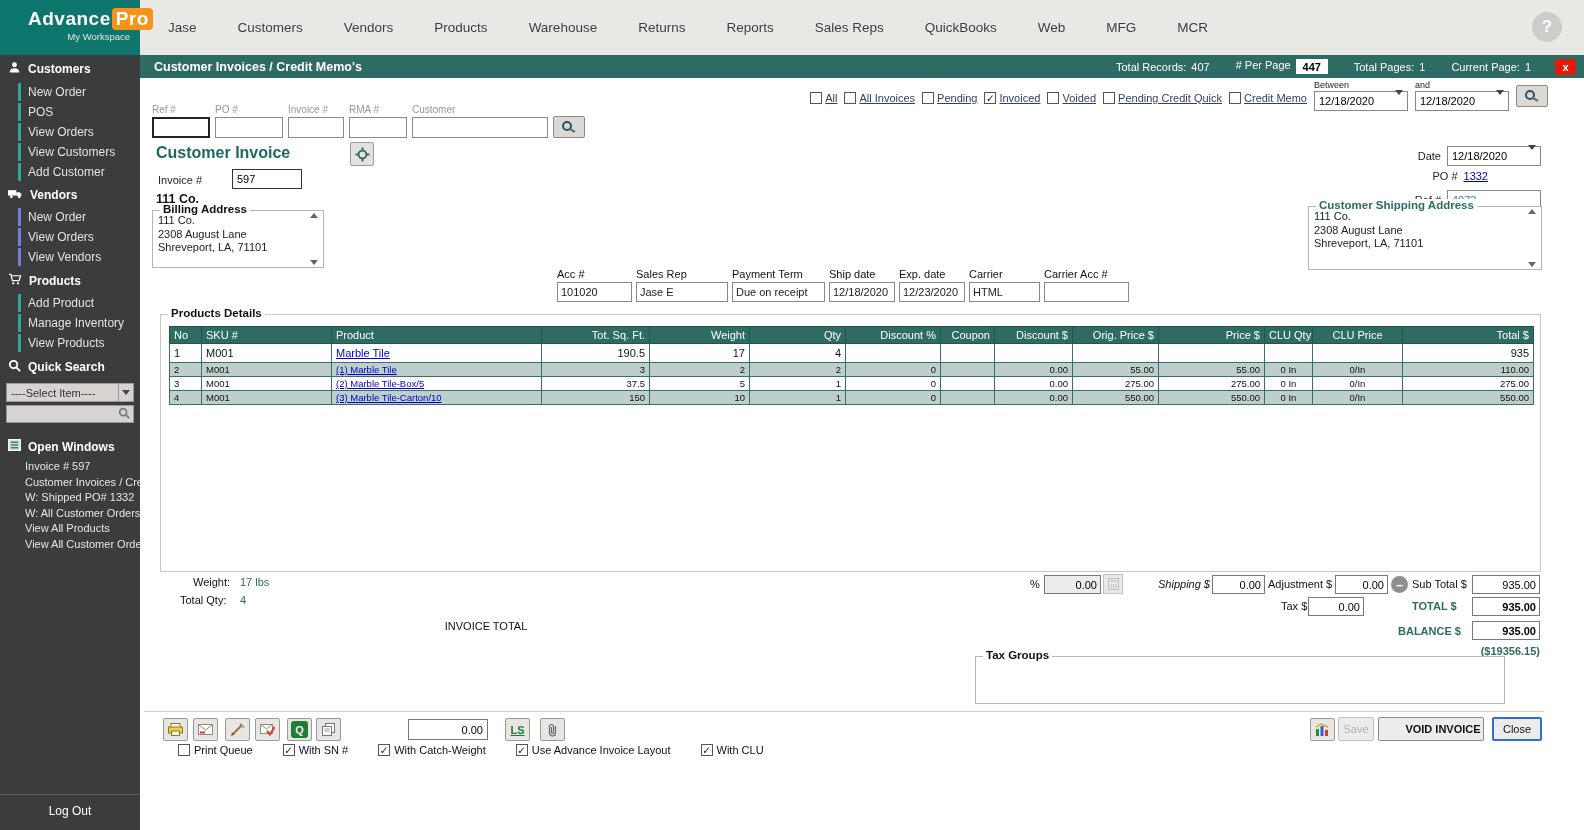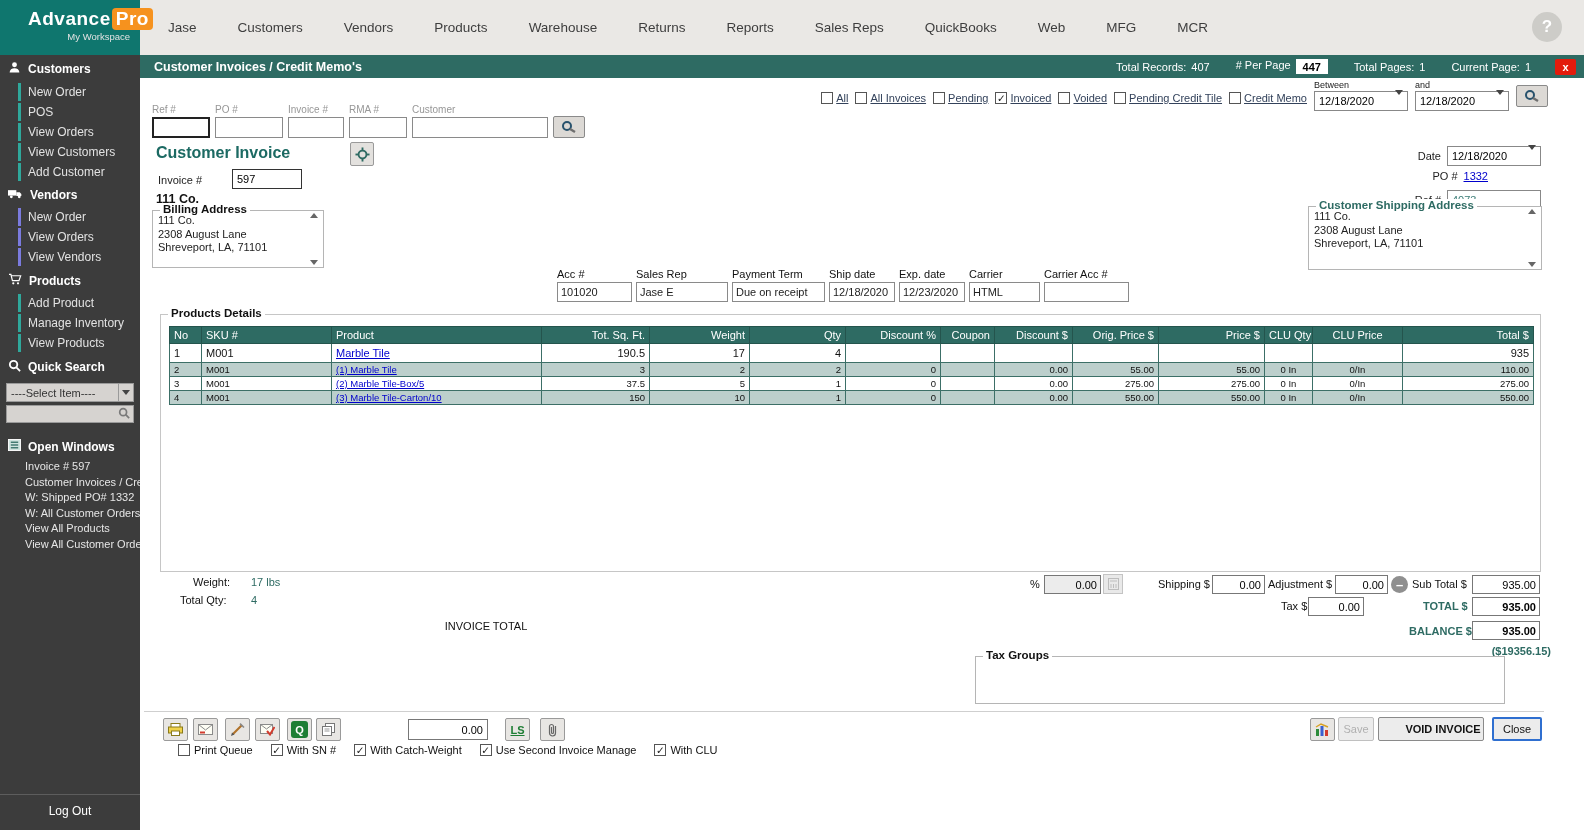--- a/index.html
+++ b/index.html
@@ -122,41 +122,41 @@
                   border:1px solid #24544d; white-space:nowrap; overflow:hidden; }
   .prodtable td { border:1px solid #3c6f67; padding:1px 4px; white-space:nowrap; overflow:hidden;
                   color:#111; background:#fff; }
   .prodtable tr.parent td { font-size:11px; height:19px; }
   .prodtable tr.sub td { font-size:9.5px; height:14px; }
   .prodtable tr.alt td { background:#bccfcc; }
   .prodtable a { color:#0000cc; cursor:pointer; }
 
   
   .t-label { position:absolute; font-size:11px; color:#111; white-space:nowrap; }
-  .t-teal { color:#2e6b63; font-weight:bold;margin-left:11px; }
+  .t-teal { color:#2e6b63; font-weight:bold; }
   .t-input { position:absolute; height:19px; border:1px solid #777; font-size:11px; text-align:right;
              padding:0 3px; font-family:"Liberation Sans",sans-serif; background:#fff; }
   .t-input.bold { font-weight:bold; }
   .minus-btn { position:absolute; width:17px; height:17px; border-radius:50%; background:#8f8f8f;
                color:#fff; display:flex; align-items:center; justify-content:center; font-size:13px;
                font-weight:bold; cursor:pointer; line-height:0; }
   .calc-btn { position:absolute; width:20px; height:20px; background:#e9e9e9; border:1px solid #c4c4c4;
               display:flex; align-items:center; justify-content:center; }
 
   
   .divider { position:absolute; left:4px; top:633px; width:1400px; border-top:1px solid #cfcfcf; }
   .icon-btn { position:absolute; top:640px; width:25px; height:23px; background:#e8e6e3;
               border:1px solid #9a9a9a; border-radius:2px; display:flex; align-items:center;
               justify-content:center; cursor:pointer; }
   .misc-input { position:absolute; left:188px; top:641px; width:80px; height:21px; border:1px solid #777;
                 font-size:11px; text-align:right; padding:0 4px; font-family:"Liberation Sans",sans-serif; }
   .ls-text { color:#1e7e34; font-weight:bold; font-size:11px; text-decoration:underline; }
   .qb-badge { width:17px; height:17px; background:#1e7e34; border-radius:3px; color:#fff;
               font-size:11px; font-weight:bold; display:flex; align-items:center; justify-content:center; }
-  .fcbrow { position:absolute; left:38px; top:666px; display:flex; gap:18px; align-items:center; }
+  .fcbrow { position:absolute; left:38px; top:666px; display:flex; gap:30px; align-items:center; }
   .fcbrow .item { display:flex; align-items:center; gap:4px; cursor:pointer; }
   .fcbrow .lbl { font-size:11px; color:#111; white-space:nowrap; }
   .btn { position:absolute; top:639px; height:24px; background:#ececec; border:1px solid #8a8a8a;
          border-radius:2px; font-size:11px; display:flex; align-items:center; justify-content:center;
          cursor:pointer; font-family:"Liberation Sans",sans-serif; }
   .btn-save { left:1198px; width:36px; color:#b0b0b0; border-color:#c0c0c0; }
   .btn-void { left:1238px; width:106px; font-weight:bold; color:#111;padding-left:24px; }
   .btn-close { left:1352px; width:50px; border:2px solid #2f6fd0; color:#111; }
 </style>
 </head>
@@ -307,21 +307,21 @@
           <label class="fcb">
             <span class="cb">✓</span>
             <a class="flink">Invoiced</a>
           </label>
           <label class="fcb">
             <span class="cb"></span>
             <a class="flink">Voided</a>
           </label>
           <label class="fcb">
             <span class="cb"></span>
-            <a class="flink">Pending Credit Tile</a>
+            <a class="flink">Pending Credit Quick</a>
           </label>
           <label class="fcb">
             <span class="cb"></span>
             <a class="flink">Credit Memo</a>
           </label>
         </span>
       <div class="dgroup">
         <span class="dlabel">Between</span>
         <div class="select w94">
           <span>12/18/2020</span>
@@ -577,21 +577,21 @@
     <div class="calc-btn" style="left:963px; top:496px;">
       <svg width="11" height="12" viewBox="0 0 11 12">
           <rect x="0.5" y="0.5" width="10" height="11" fill="none" stroke="#bdbdbd"></rect>
           <line x1="2" y1="3" x2="9" y2="3" stroke="#bdbdbd"></line>
           <line x1="3" y1="6" x2="3" y2="10" stroke="#bdbdbd"></line>
           <line x1="5.5" y1="6" x2="5.5" y2="10" stroke="#bdbdbd"></line>
           <line x1="8" y1="6" x2="8" y2="10" stroke="#bdbdbd"></line>
         </svg>
     </div>
 
-    <span class="t-label" style="left:1018px; top:500px;">Shipping $</span>
+    <span class="t-label" style="left:1018px; top:500px;font-style:italic;">Shipping $</span>
     <input class="t-input" style="left: 1072px; top: 497px; width: 53px;" value="0.00">
     <span class="t-label" style="left:1128px; top:500px;">Adjustment $</span>
     <input class="t-input" style="left: 1195px; top: 497px; width: 53px;" value="0.00">
     <div class="minus-btn" style="left:1251px; top:498px;">–</div>
     <span class="t-label" style="left:1272px; top:500px;">Sub Total $</span>
     <input class="t-input" style="left: 1332px; top: 497px; width: 68px;" value="935.00">
 
     <span class="t-label" style="left:1141px; top:522px;">Tax $</span>
     <input class="t-input" style="left: 1168px; top: 519px; width: 56px;" value="0.00">
     <span class="t-label t-teal" style="left:1272px; top:522px;">TOTAL $</span>
@@ -679,21 +679,21 @@
         <label class="item">
           <span class="cb">✓</span>
           <span class="lbl">With SN #</span>
         </label>
         <label class="item">
           <span class="cb">✓</span>
           <span class="lbl">With Catch-Weight</span>
         </label>
         <label class="item">
           <span class="cb">✓</span>
-          <span class="lbl">Use Second Invoice Manage</span>
+          <span class="lbl">Use Advance Invoice Layout</span>
         </label>
         <label class="item">
           <span class="cb">✓</span>
           <span class="lbl">With CLU</span>
         </label>
       </div>
   </div>
 </div>
 
 </body></html>

